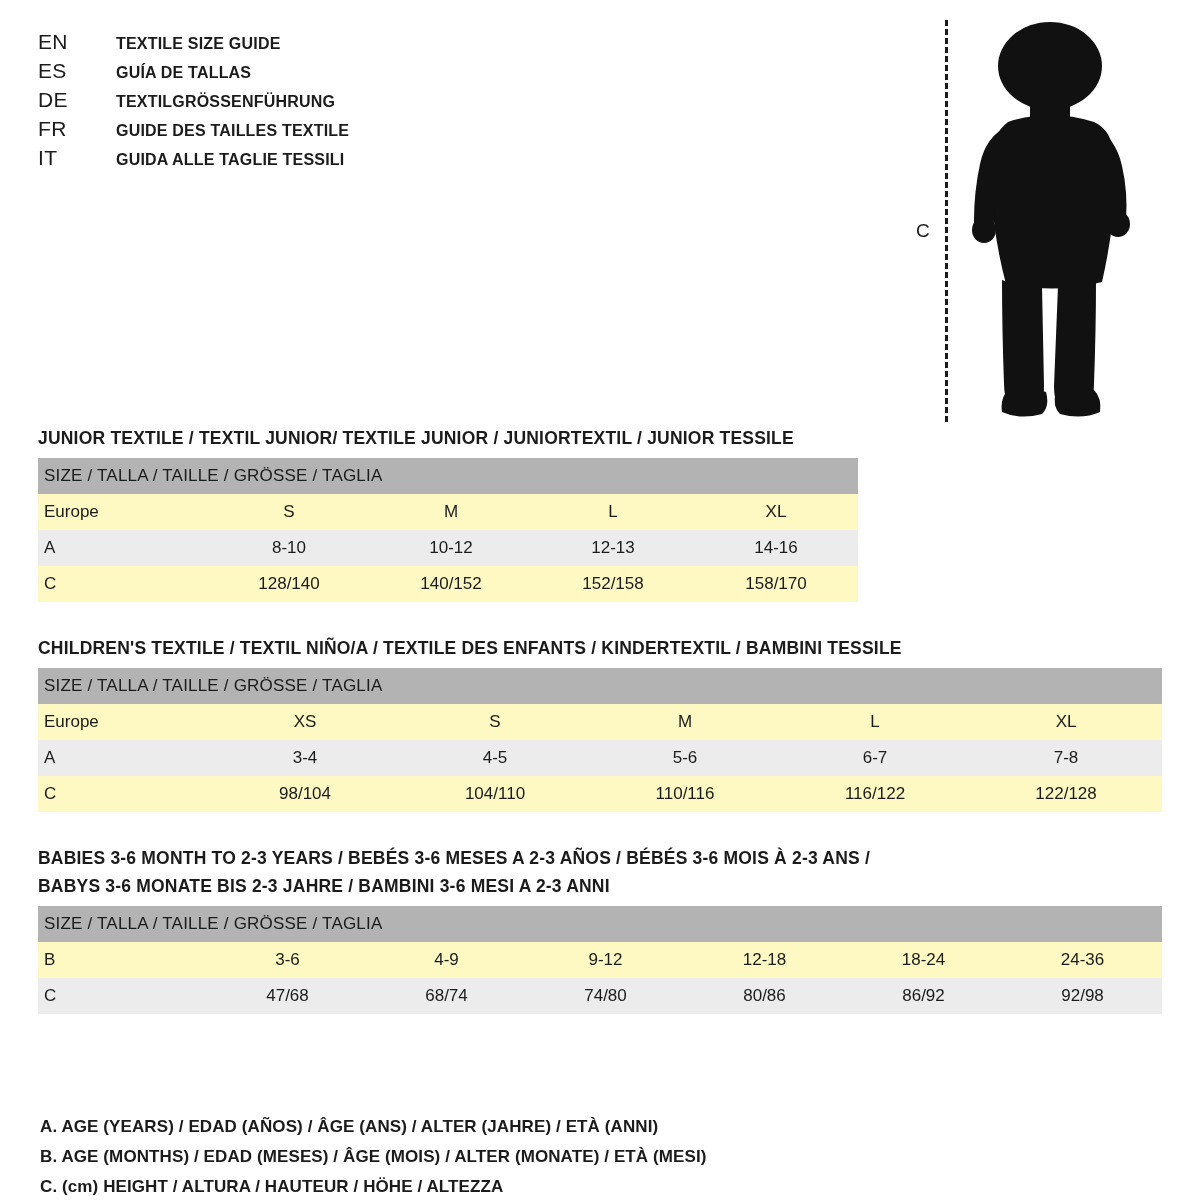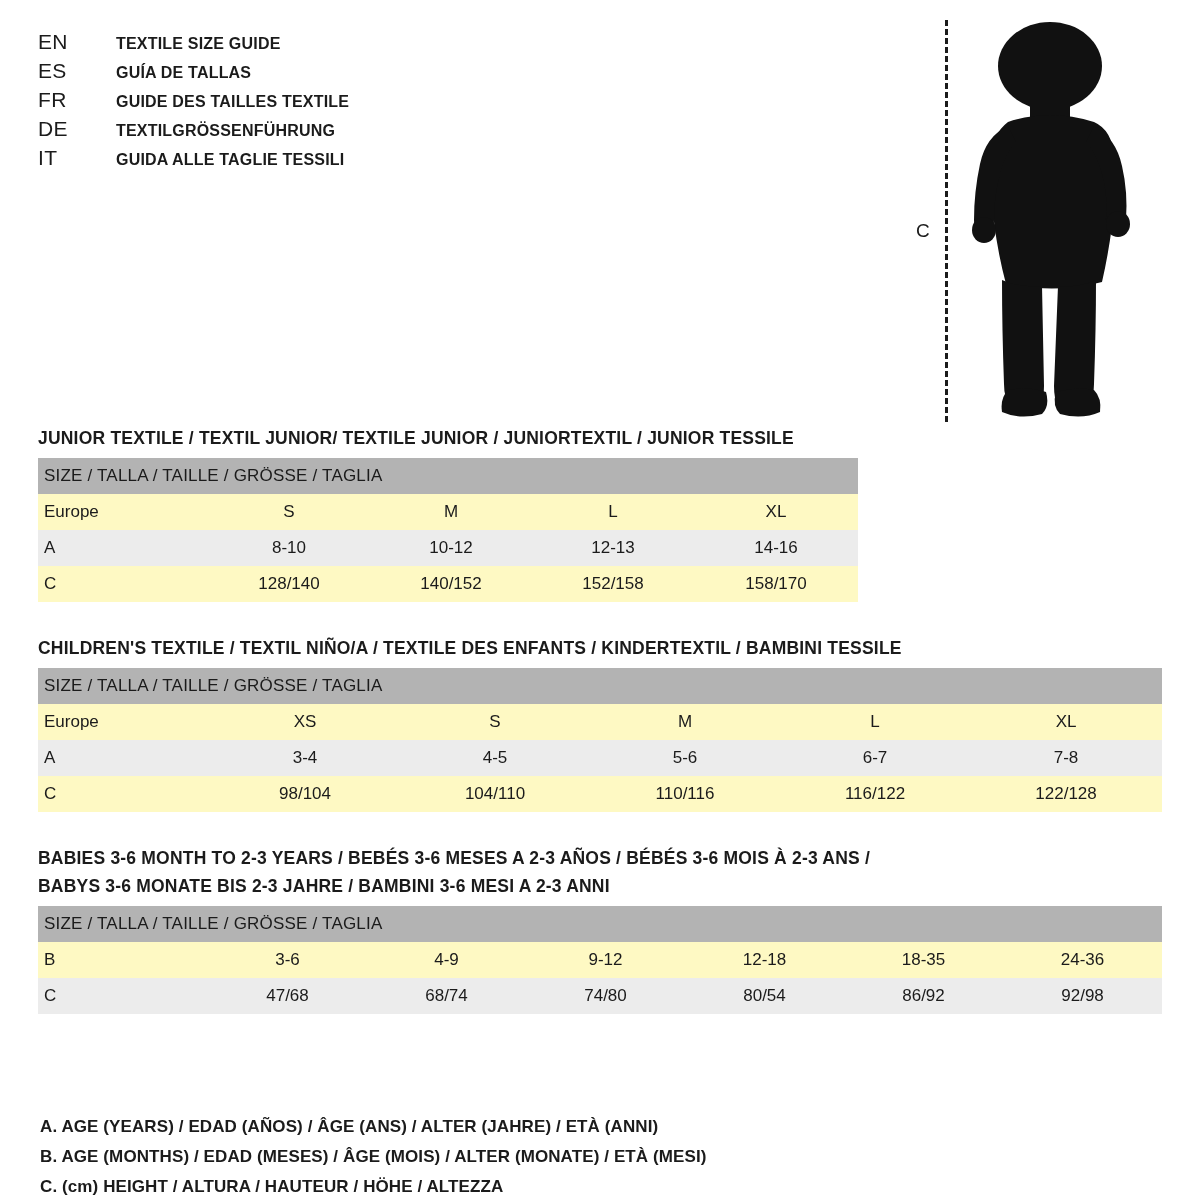--- a/index.html
+++ b/index.html
@@ -120,26 +120,26 @@
 <div class="header">
   <div class="lang-row">
     <span class="lang-code">EN</span>
     <span class="lang-title">TEXTILE SIZE GUIDE</span>
   </div>
   <div class="lang-row">
     <span class="lang-code">ES</span>
     <span class="lang-title">GUÍA DE TALLAS</span>
   </div>
   <div class="lang-row">
+    <span class="lang-code">DE</span>
+    <span class="lang-title">TEXTILGRÖSSENFÜHRUNG</span>
+  </div>
+  <div class="lang-row">
     <span class="lang-code">FR</span>
     <span class="lang-title">GUIDE DES TAILLES TEXTILE</span>
-  </div>
-  <div class="lang-row">
-    <span class="lang-code">DE</span>
-    <span class="lang-title">TEXTILGRÖSSENFÜHRUNG</span>
   </div>
   <div class="lang-row">
     <span class="lang-code">IT</span>
     <span class="lang-title">GUIDA ALLE TAGLIE TESSILI</span>
   </div>
 </div>
 
 <div class="figure">
   <div class="dashed-line"></div>
   <span class="c-label">C</span>
@@ -269,29 +269,29 @@
     <tbody>
       <tr class="row-head">
         <td class="cell-label" colspan="7">SIZE / TALLA / TAILLE / GRÖSSE / TAGLIA</td>
       </tr>
       <tr class="row-white">
         <td class="cell-label">B</td>
         <td class="cell-val">3-6</td>
         <td class="cell-val">4-9</td>
         <td class="cell-val">9-12</td>
         <td class="cell-val">12-18</td>
-        <td class="cell-val">18-35</td>
+        <td class="cell-val">18-24</td>
         <td class="cell-val">24-36</td>
       </tr>
       <tr class="row-grey">
         <td class="cell-label">C</td>
         <td class="cell-val">47/68</td>
         <td class="cell-val">68/74</td>
         <td class="cell-val">74/80</td>
-        <td class="cell-val">80/54</td>
+        <td class="cell-val">80/86</td>
         <td class="cell-val">86/92</td>
         <td class="cell-val">92/98</td>
       </tr>
     </tbody>
   </table>
 </div>
 
 <div class="legend">
   <div>A. AGE (YEARS) / EDAD (AÑOS) / ÂGE (ANS) / ALTER (JAHRE) / ETÀ (ANNI)</div>
   <div>B. AGE (MONTHS) / EDAD (MESES) / ÂGE (MOIS) / ALTER (MONATE) / ETÀ (MESI)</div>

